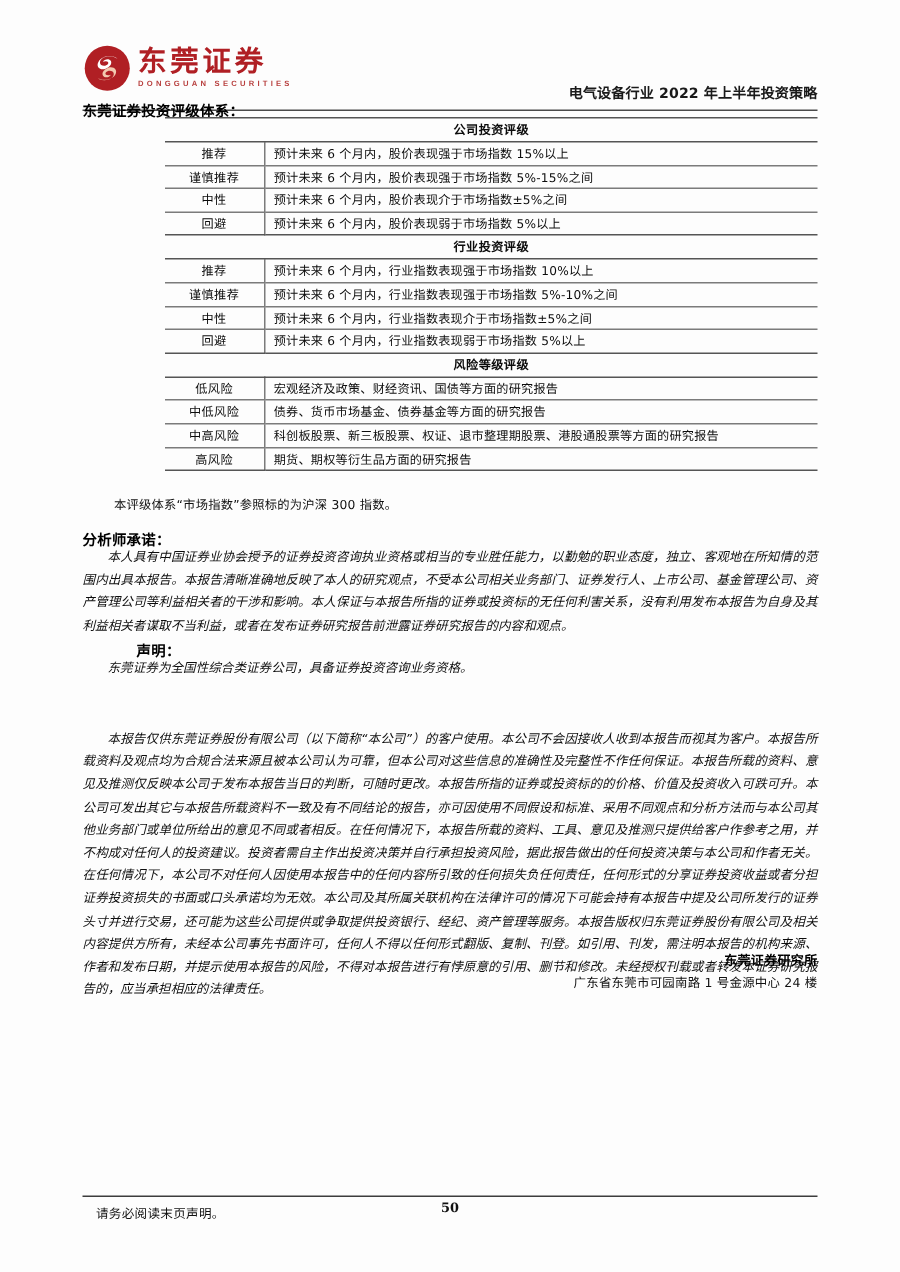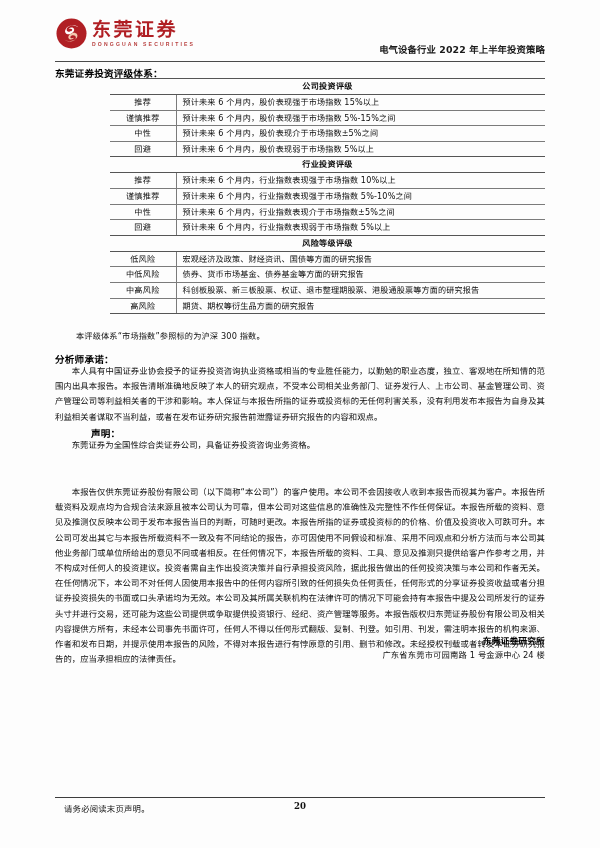--- a/index.html
+++ b/index.html
@@ -22,21 +22,21 @@
     inset: 0;
     width: 600px;
     height: 848px;
     background: #fdfdfd;
   }
 
   
   .header {
     position: absolute;
     left: 0;
-    top: 4px;
+    top: 16px;
     width: 600px;
     height: 62px;
   }
   .logo-wrap {
     position: absolute;
     left: 56px;
     top: 14px;
     display: flex;
     align-items: center;
     gap: 5px;
@@ -169,20 +169,21 @@
     left: 55px;
     width: 490px;
     font-family: "DejaVu Sans", sans-serif;
     font-size: 8.35px;
     line-height: 15.2px;
     color: #0d0d0d;
     text-align: justify;
     text-justify: inter-character;
     text-indent: 2em;
     letter-spacing: 0.05px;
+    font-style: italic;
   }
   #para-analyst { top: 364px; }
   #para-qualify { top: 438px; }
   #para-disclaimer { top: 453px; margin-top: 32px; }
 
   
   .sign-block {
     position: absolute;
     right: 55px;
     top: 634px;
@@ -334,15 +335,15 @@
   <div class="para" id="para-qualify">东莞证券为全国性综合类证券公司，具备证券投资咨询业务资格。</div>
   <div class="para" id="para-disclaimer">本报告仅供东莞证券股份有限公司（以下简称“本公司”）的客户使用。本公司不会因接收人收到本报告而视其为客户。本报告所载资料及观点均为合规合法来源且被本公司认为可靠，但本公司对这些信息的准确性及完整性不作任何保证。本报告所载的资料、意见及推测仅反映本公司于发布本报告当日的判断，可随时更改。本报告所指的证券或投资标的的价格、价值及投资收入可跌可升。本公司可发出其它与本报告所载资料不一致及有不同结论的报告，亦可因使用不同假设和标准、采用不同观点和分析方法而与本公司其他业务部门或单位所给出的意见不同或者相反。在任何情况下，本报告所载的资料、工具、意见及推测只提供给客户作参考之用，并不构成对任何人的投资建议。投资者需自主作出投资决策并自行承担投资风险，据此报告做出的任何投资决策与本公司和作者无关。在任何情况下，本公司不对任何人因使用本报告中的任何内容所引致的任何损失负任何责任，任何形式的分享证券投资收益或者分担证券投资损失的书面或口头承诺均为无效。本公司及其所属关联机构在法律许可的情况下可能会持有本报告中提及公司所发行的证券头寸并进行交易，还可能为这些公司提供或争取提供投资银行、经纪、资产管理等服务。本报告版权归东莞证券股份有限公司及相关内容提供方所有，未经本公司事先书面许可，任何人不得以任何形式翻版、复制、刊登。如引用、刊发，需注明本报告的机构来源、作者和发布日期，并提示使用本报告的风险，不得对本报告进行有悖原意的引用、删节和修改。未经授权刊载或者转发本证券研究报告的，应当承担相应的法律责任。</div>
 
   <div class="sign-block">
     <div class="sign-org">东莞证券研究所</div>
     <div class="sign-addr">广东省东莞市可园南路 1 号金源中心 24 楼</div>
   </div>
 
   <div class="footer-rule"></div>
   <div class="footer-note">请务必阅读末页声明。</div>
-  <div class="footer-page">20</div>
+  <div class="footer-page">50</div>
 
 </div>
 
 </body></html>

